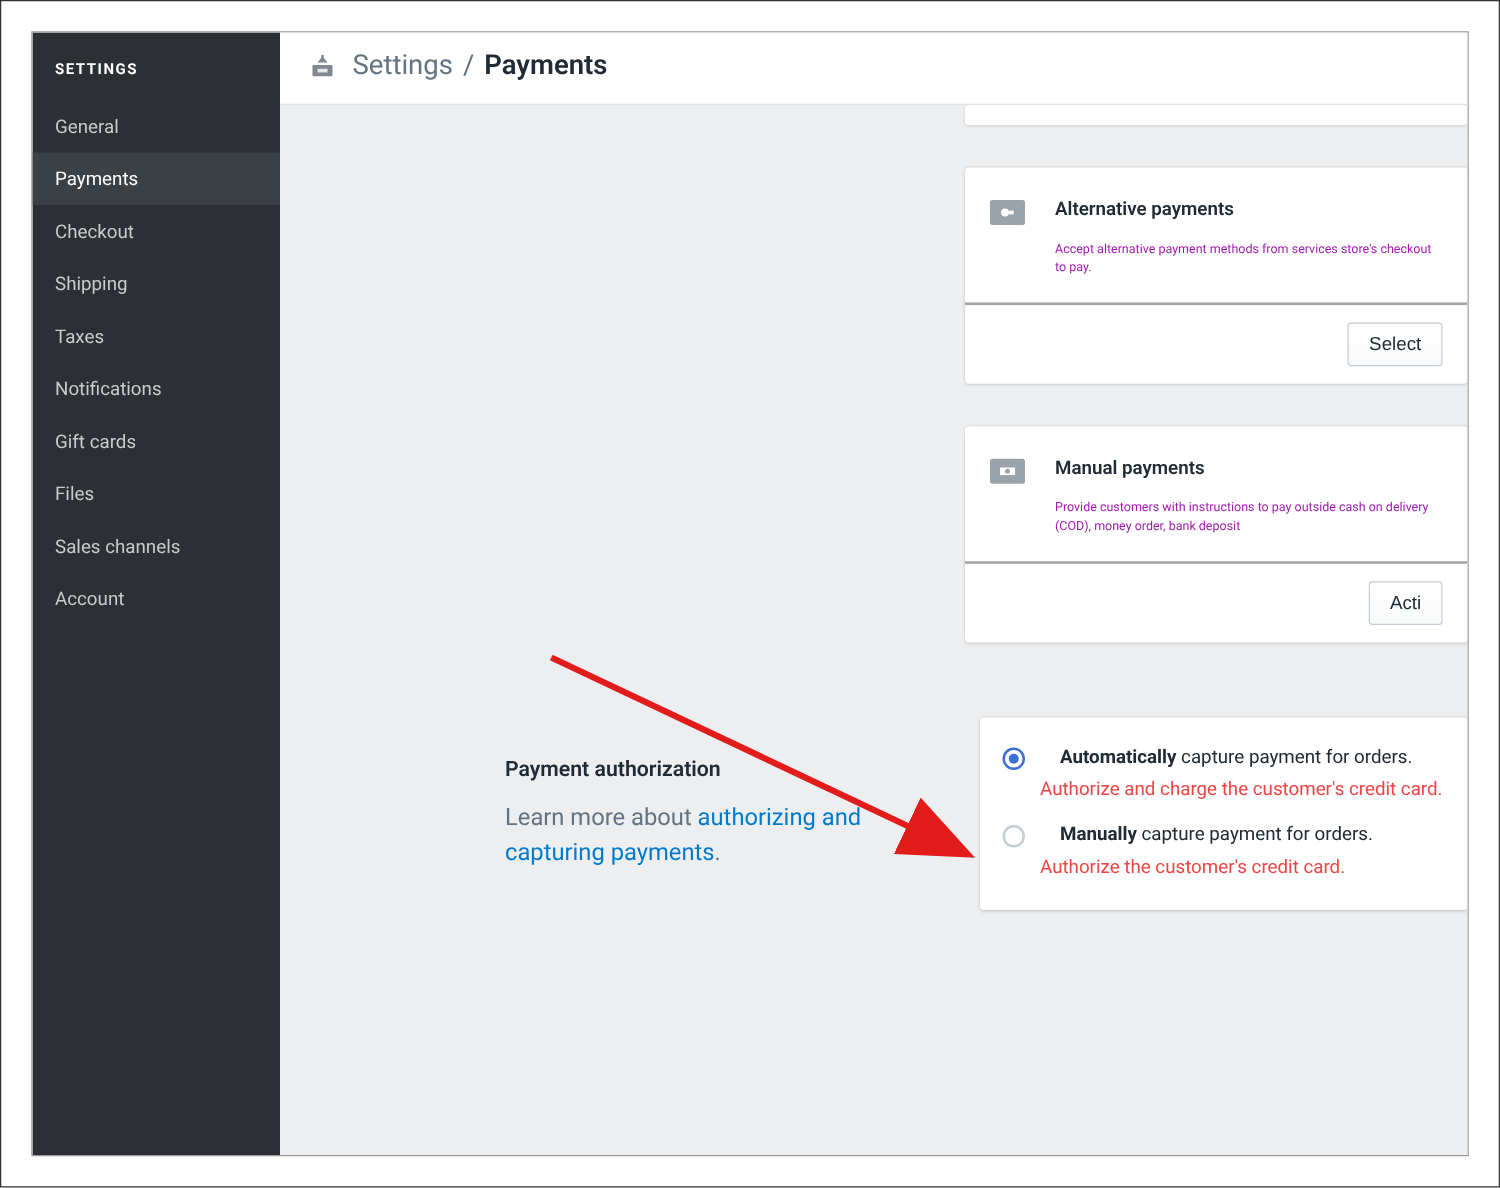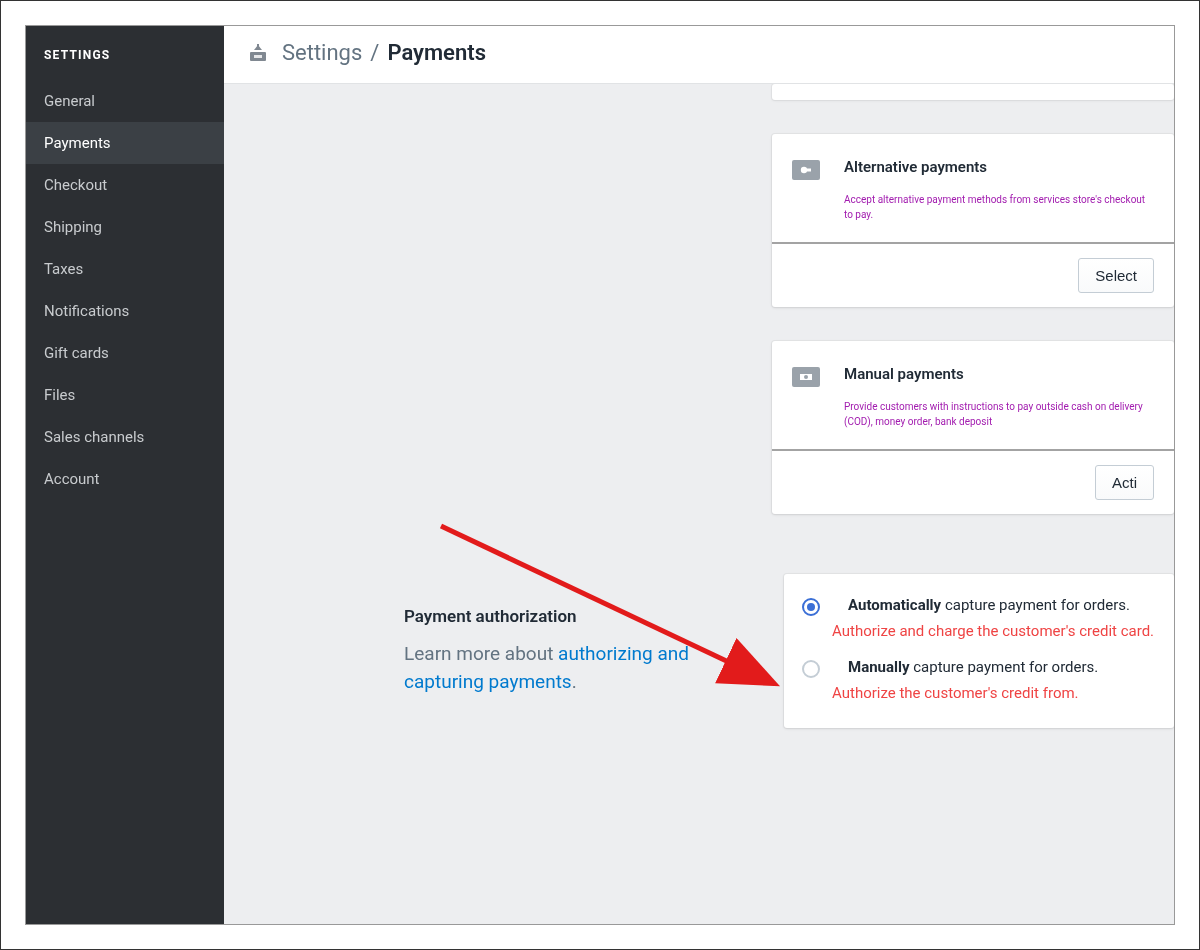--- a/index.html
+++ b/index.html
@@ -323,21 +323,21 @@
         <div class="radio-card">
           <div class="radio-row">
             <span class="radio selected"></span>
             <span class="radio-label"><b>Automatically</b><span> capture payment for orders.</span></span>
           </div>
           <div class="radio-help">Authorize and charge the customer's credit card.</div>
           <div class="radio-row">
             <span class="radio"></span>
             <span class="radio-label"><b>Manually</b><span> capture payment for orders.</span></span>
           </div>
-          <div class="radio-help">Authorize the customer's credit from.</div>
+          <div class="radio-help">Authorize the customer's credit card.</div>
         </div>
       </div>
 
     </div>
   </div>
 
 </div>
 </div>
 
 <svg class="arrow-overlay" viewBox="0 0 370 190">

